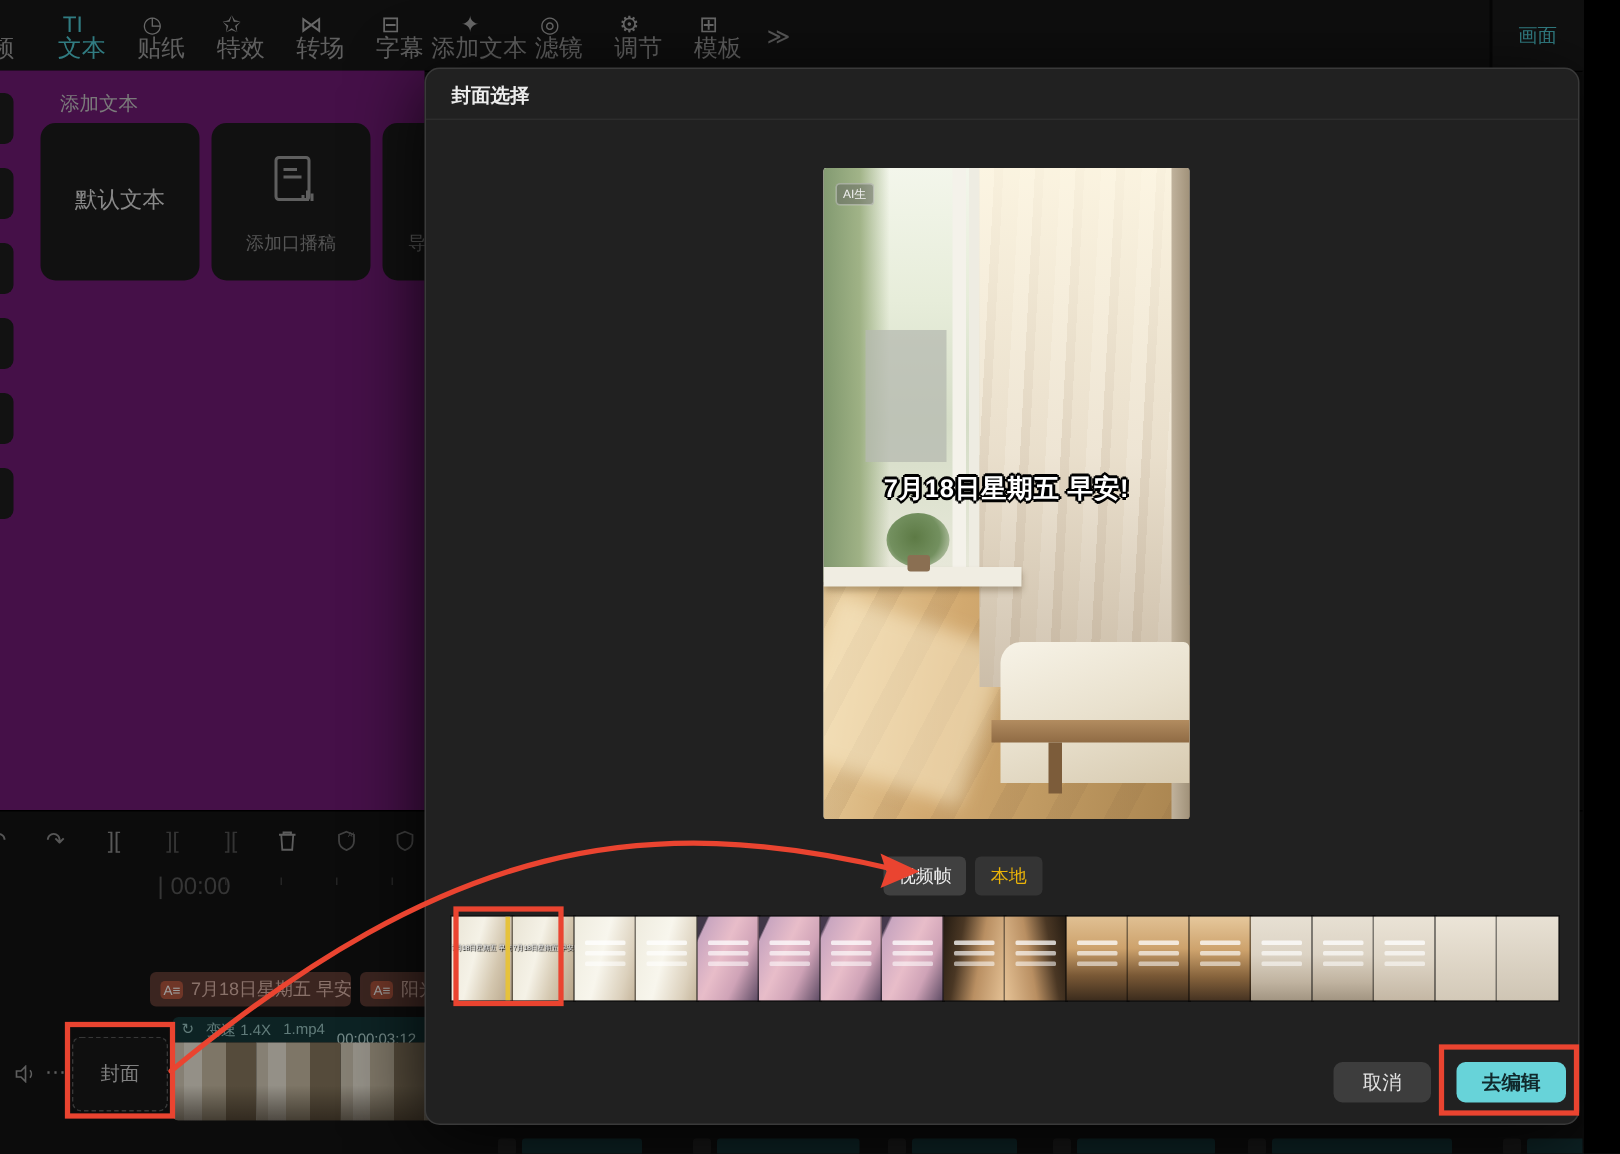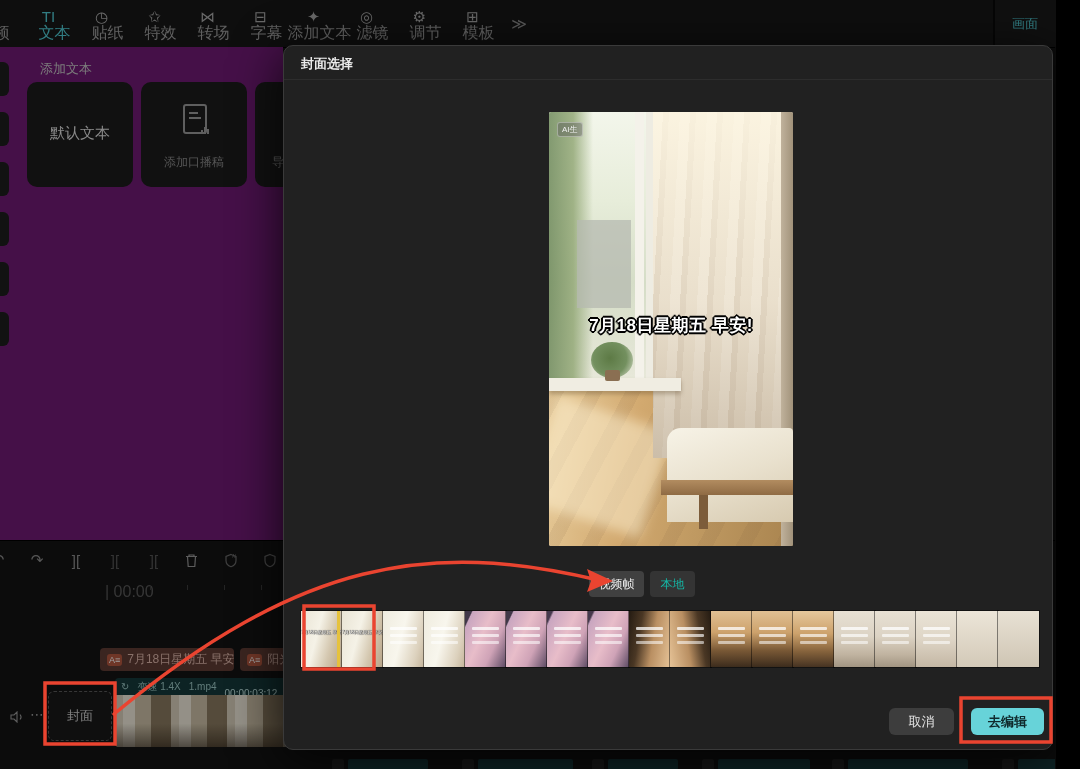--- a/index.html
+++ b/index.html
@@ -101,21 +101,21 @@
   .pv-light{position:absolute;left:-10px;top:300px;width:120px;height:110px;background:rgba(255,244,214,.5);transform:rotate(18deg);filter:blur(6px);}
   .pv-text{position:absolute;left:0;right:0;top:202px;text-align:center;font-size:17px;font-weight:bold;color:#fff;letter-spacing:.5px;white-space:nowrap;
      text-shadow:-2px 0 #000,2px 0 #000,0 -2px #000,0 2px #000,-1px -1px #000,1px 1px #000,-1px 1px #000,1px -1px #000;}
   .pv-wm{position:absolute;left:8px;top:10px;background:rgba(90,90,90,.45);border:1px solid rgba(255,255,255,.35);border-radius:3px;
      padding:1px 4px;font-size:8px;color:#f0f0f0;}
 
   
   .m-tab{position:absolute;top:525px;height:26px;border-radius:4px;display:flex;align-items:center;justify-content:center;
          font-size:12px;color:#ededed;cursor:pointer;box-sizing:border-box;}
   .m-tab.sel{background:#404040;}
-  .m-tab.unsel{background:#343434;color:#14b8a6;text-align:center;}
+  .m-tab.unsel{background:#343434;color:#eab308;text-align:center;}
   .strip{position:absolute;left:17px;top:565px;width:738px;height:56px;display:flex;background:#191919;}
   .fr{width:41px;height:56px;flex:none;outline:1px solid rgba(0,0,0,.45);position:relative;overflow:hidden;cursor:pointer;}
   .fr .fcap{position:absolute;left:0;top:18px;width:200%;text-align:center;transform:scale(.5);transform-origin:0 0;
       font-size:9px;color:#fff;text-shadow:0 0 2px #000,1px 1px 1px #000;white-space:nowrap;}
   .fr.bars::before{content:"";position:absolute;left:7px;right:7px;top:16px;height:3px;background:rgba(255,255,255,.75);box-shadow:0 7px 0 rgba(255,255,255,.65),0 14px 0 rgba(255,255,255,.55);border-radius:1px;}
   .playhead{position:absolute;left:36px;top:0;width:3px;height:56px;background:#e6c23c;}
   .m-btn{position:absolute;top:662px;height:27px;border-radius:6px;display:flex;align-items:center;justify-content:center;
          font-size:13px;cursor:pointer;box-sizing:border-box;}
   .btn-cancel{left:605px;width:65px;background:#3d3d3d;color:#e3e3e3;}
   .btn-confirm{left:687px;width:73px;background:#67d3d9;color:#10292c;font-weight:bold;}

